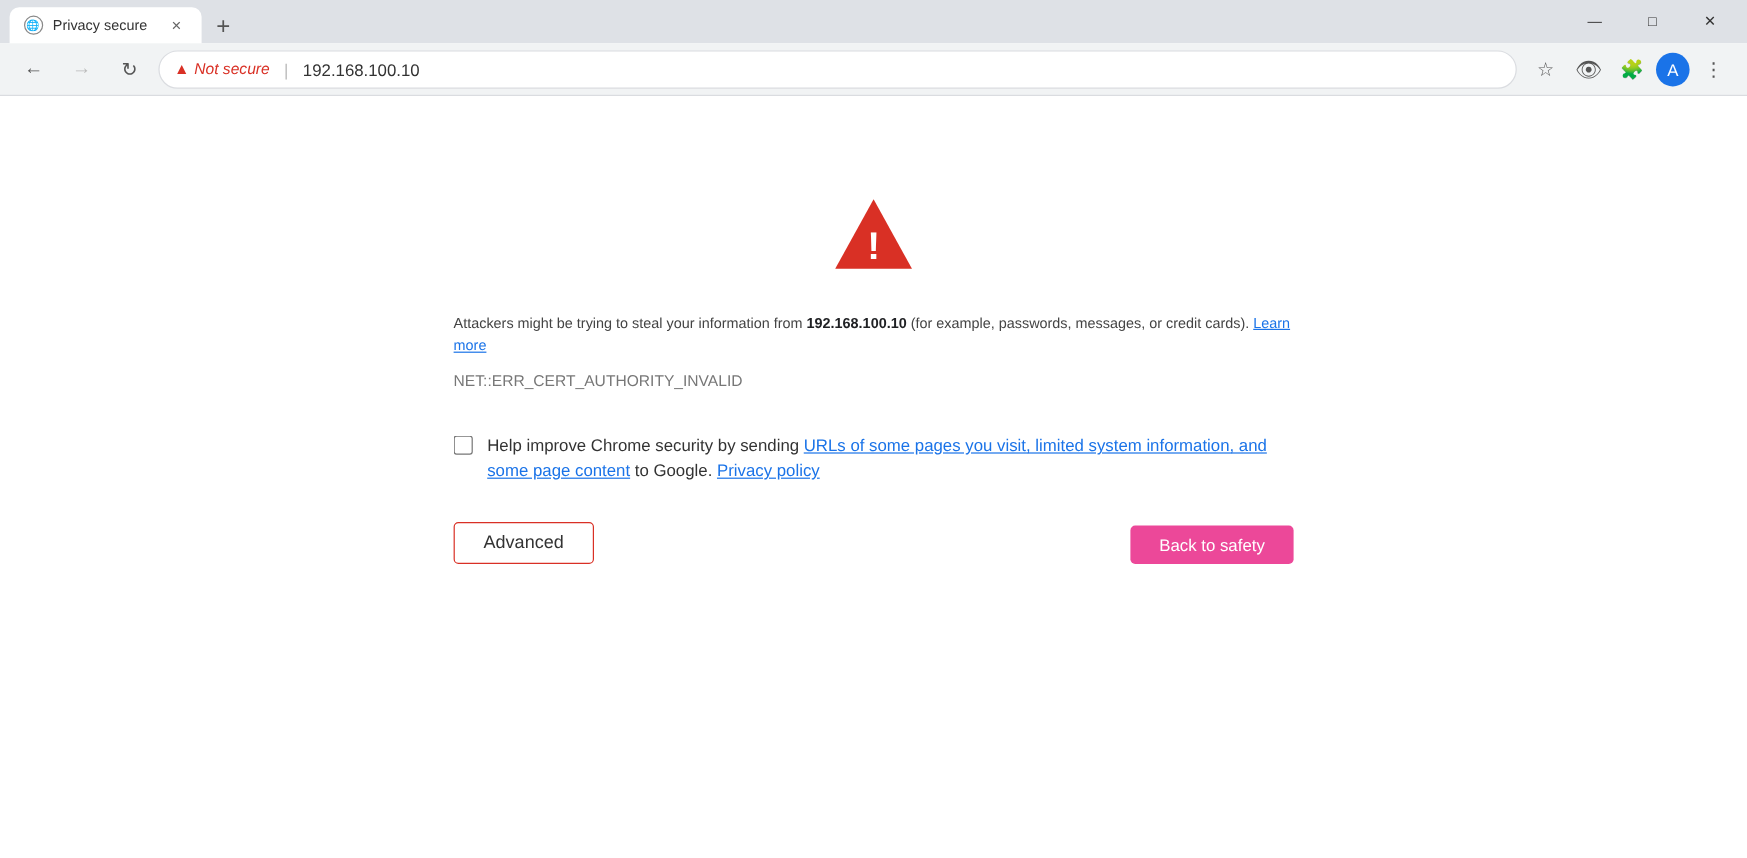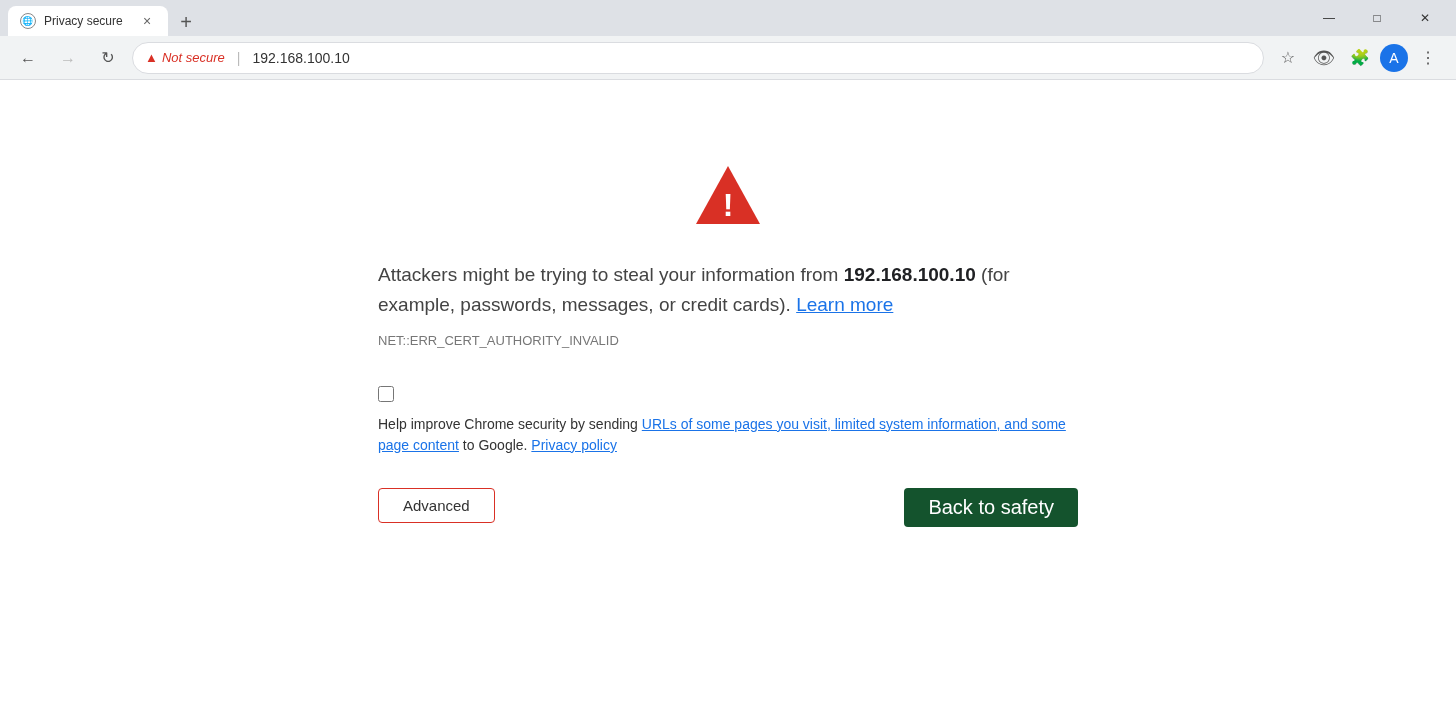--- a/index.html
+++ b/index.html
@@ -163,21 +163,21 @@
       height: 72px;
       margin-bottom: 28px;
     }
     .error-title {
       font-size: 28px;
       font-weight: 400;
       color: #202124;
       margin-bottom: 20px;
     }
     .error-description {
-      font-size: 19px;
+      font-size: 12px;
       color: #444;
       max-width: 700px;
       text-align: left;
       line-height: 1.6;
       margin-bottom: 12px;
     }
     .error-description strong {
       font-weight: 700;
       color: #202124;
     }
@@ -197,57 +197,56 @@
     .checkbox-row {
       display: flex;
       align-items: flex-start;
       max-width: 700px;
       width: 100%;
       gap: 12px;
       margin-bottom: 32px;
       font-size: 14px;
       color: #333;
       line-height: 1.5;
-      flex-direction: column;
     }
     .checkbox-row input[type="checkbox"] {
       width: 16px; height: 16px;
       margin-top: 2px;
       flex-shrink: 0;
       cursor: pointer;
     }
     .checkbox-row a {
       color: #1a73e8;
       text-decoration: underline;
       cursor: pointer;
     }
     .buttons-row {
       display: flex;
-      align-items: flex-start;
+      align-items: flex-end;
       justify-content: space-between;
       max-width: 700px;
       width: 100%;
     }
     .btn-advanced {
       padding: 8px 24px;
       border: 1.5px solid #d93025;
       border-radius: 4px;
       background: #fff;
       color: #333;
       font-size: 15px;
       cursor: pointer;
       outline: none;
     }
     .btn-safety {
       padding: 8px 24px;
       border: none;
       border-radius: 4px;
-      background: #14532d;
+      background: #ec4899;
       color: #fff;
-      font-size: 20px;
+      font-size: 14px;
       cursor: pointer;
       outline: none;
     }
   </style>
 </head>
 <body>
 
 <div class="title-bar">
   <div class="title-bar-left">
     <div class="tab-strip">

